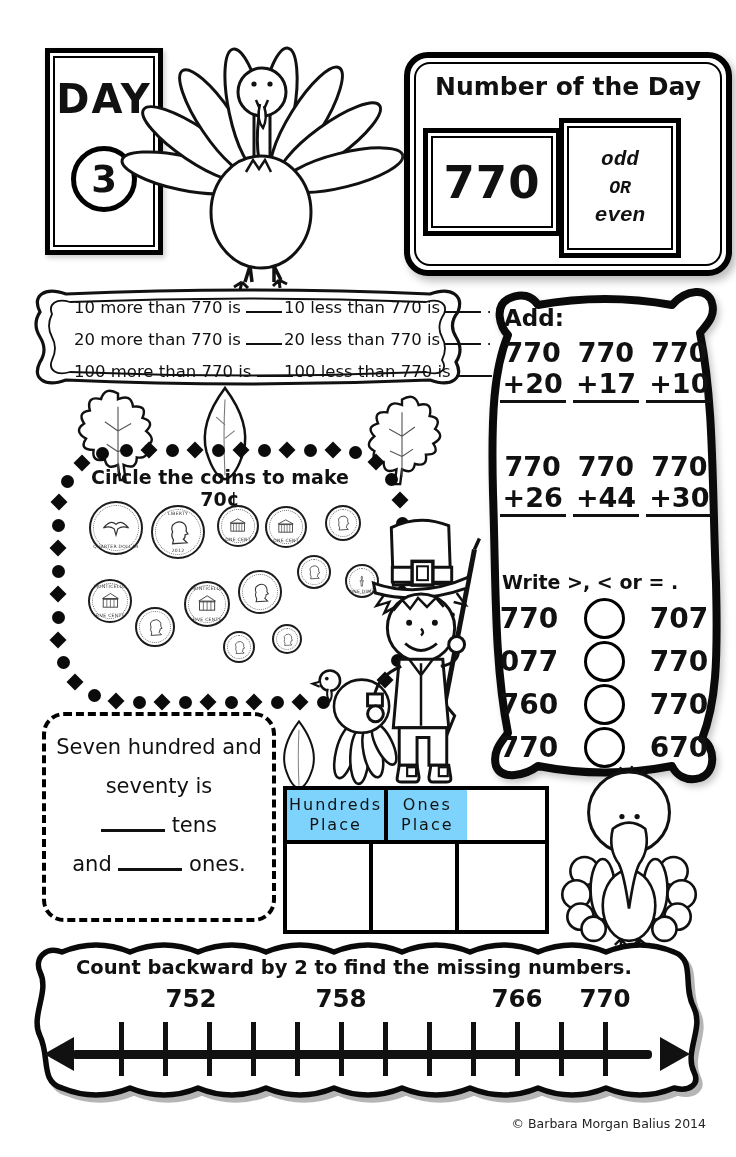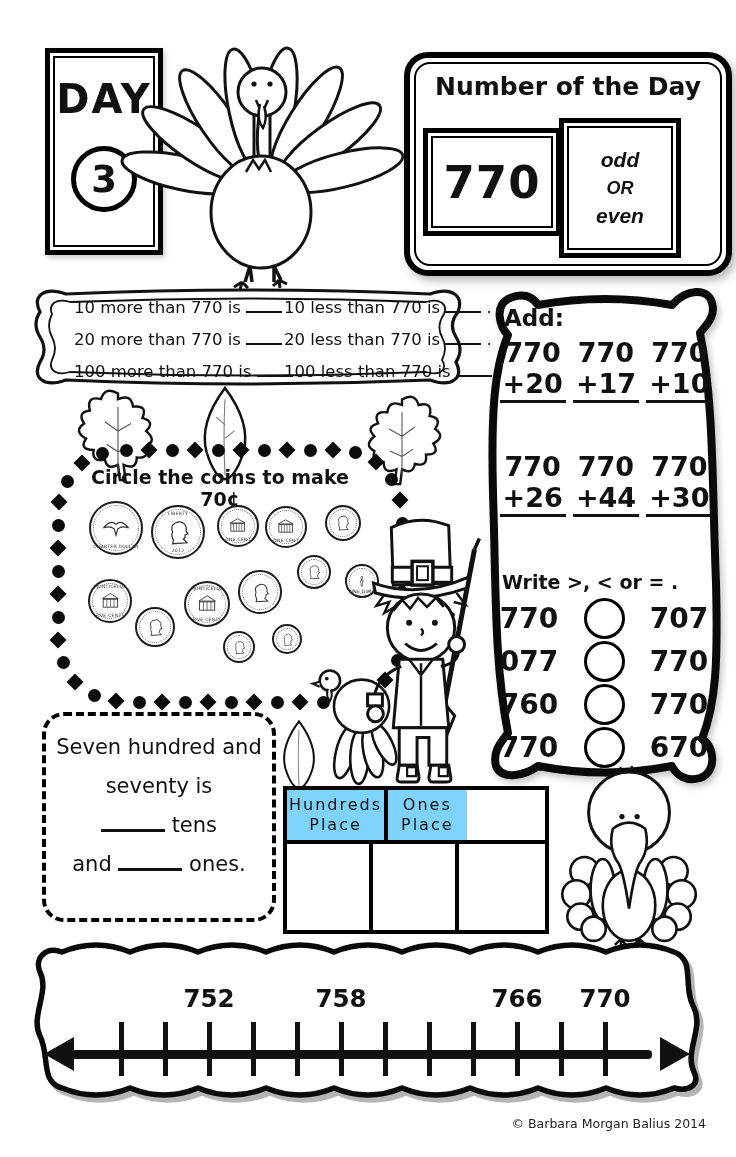--- a/index.html
+++ b/index.html
@@ -17,21 +17,21 @@
 
   
   .notd-card{left:404px;top:52px;width:316px;height:212px;border:6px solid #000;border-radius:24px;box-shadow:4px 5px 8px #bbb;background:#fff}
   .notd-inner{position:absolute;inset:4px;border:2px solid #000;border-radius:16px}
   .notd-title{position:absolute;top:14px;left:0;right:0;text-align:center;font-size:25px;font-weight:600}
   .num-box{position:absolute;left:13px;top:70px;width:128px;height:98px;border:5px solid #000}
   .num-box-inner{position:absolute;inset:3px;border:2px solid #000;display:flex;align-items:center;justify-content:center;
                  font-size:45px;font-weight:bold;letter-spacing:1px}
   .oe-box{position:absolute;left:149px;top:60px;width:112px;height:130px;border:5px solid #000}
   .oe-box-inner{position:absolute;inset:3px;border:2px solid #000;display:flex;flex-direction:column;align-items:center;justify-content:center;
-                font-family:Liberation Sans, sans-serif;font-style:italic;font-weight:600;font-size:21px;line-height:1.45}
+                font-family:Liberation Mono, monospace;font-style:italic;font-weight:600;font-size:21px;line-height:1.45}
 
   
   .banner{left:28px;top:282px;width:440px;height:110px}
   .banner-col{position:absolute;top:15px;display:flex;flex-direction:column;gap:11px;font-size:16.5px;white-space:nowrap}
   .banner-line{height:21px}
   .blank{display:inline-block;border-bottom:2.5px solid #111;height:0.85em;vertical-align:baseline}
 
   
   .coins-title{left:70px;top:466px;width:300px;text-align:center;font-size:19px;font-weight:600}
   .coin{position:absolute;background:#fff;border:2px solid #1c1c1c;border-radius:50%;box-sizing:border-box}
@@ -500,39 +500,40 @@
       </g>
       <circle cx="75" cy="50" r="2.6" fill="#111"></circle>
         <circle cx="90" cy="50" r="2.6" fill="#111"></circle>
     </svg>
   </div>
 
   <div class="abs bottom-panel">
     <svg class="frame" width="672" height="168" viewBox="0 0 672 168">
       <path d="M 30 16 q 34 -14 68 0 q 34 -14 68 0 q 34 -14 68 0 q 34 -14 68 0 q 34 -14 68 0 q 34 -14 68 0 q 34 -14 68 0 q 34 -14 68 0 q 34 -14 68 0 C 664 24 650 50 662 72 C 672 92 652 116 662 136 C 668 148 658 156 642 152 q -34 14 -68 0 q -34 14 -68 0 q -34 14 -68 0 q -34 14 -68 0 q -34 14 -68 0 q -34 14 -68 0 q -34 14 -68 0 q -34 14 -68 0 q -34 14 -68 0 C 8 146 18 120 8 100 C -2 80 18 56 8 36 C 2 22 14 10 30 16 Z" fill="#fff" stroke="#0a0a0a" stroke-width="5.5" stroke-linejoin="round"></path>
     </svg>
+    <div class="nl-instr">Count backward by 2 to find the missing numbers.</div>
     <div class="nl-arrow left"></div>
     <div class="nl-arrow right"></div>
     <div class="nl-line"></div>
     <div id="nl-ticks">
         <div class="nl-tick" style="left: 87px;"></div>
         <div class="nl-tick" style="left: 131px;"></div>
         <div class="nl-tick" style="left: 175px;"></div>
         <div class="nl-tick" style="left: 219px;"></div>
         <div class="nl-tick" style="left: 263px;"></div>
         <div class="nl-tick" style="left: 307px;"></div>
         <div class="nl-tick" style="left: 351px;"></div>
         <div class="nl-tick" style="left: 395px;"></div>
         <div class="nl-tick" style="left: 439px;"></div>
         <div class="nl-tick" style="left: 483px;"></div>
         <div class="nl-tick" style="left: 527px;"></div>
         <div class="nl-tick" style="left: 571px;"></div>
       </div>
     <div id="nl-labels">
-        <span class="nl-label" style="left: 177px;">752</span>
+        <span class="nl-label" style="left: 159px;">752</span>
         <span class="nl-label" style="left: 309px;">758</span>
         <span class="nl-label" style="left: 485px;">766</span>
         <span class="nl-label" style="left: 573px;">770</span>
       </div>
   </div>
 
   <div class="abs footer-right">© Barbara Morgan Balius 2014</div>
 
 </div>
 

